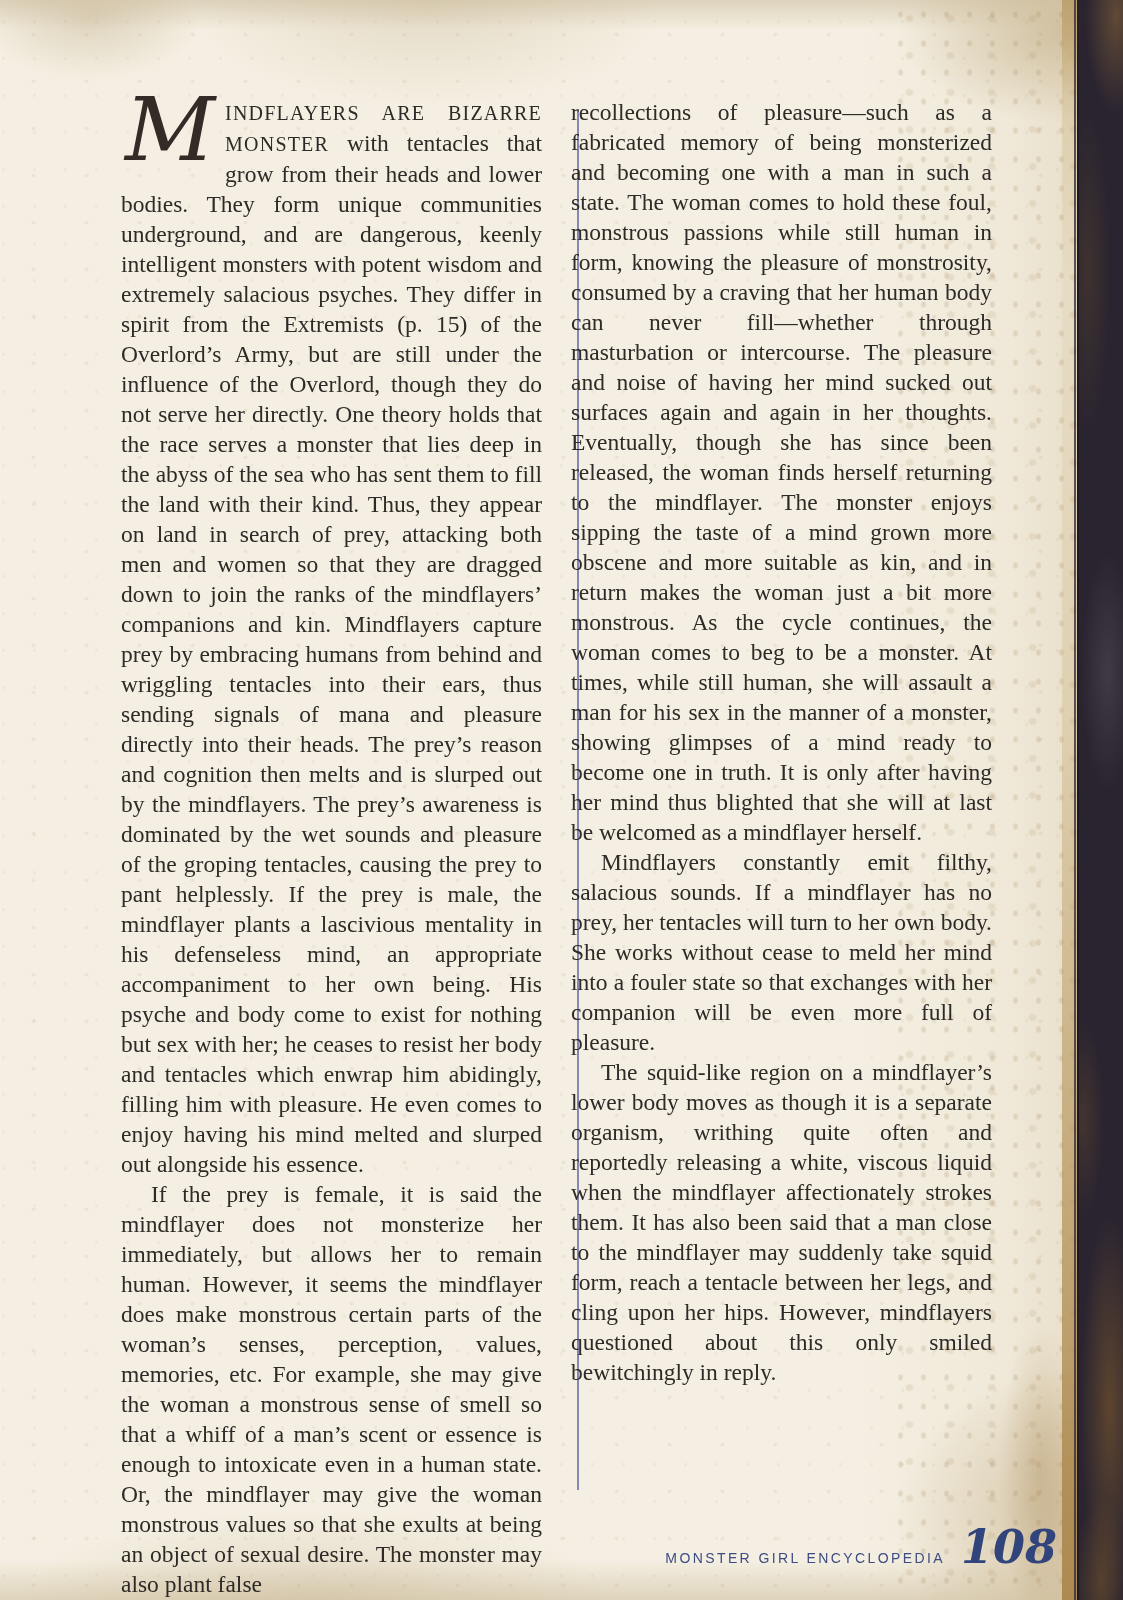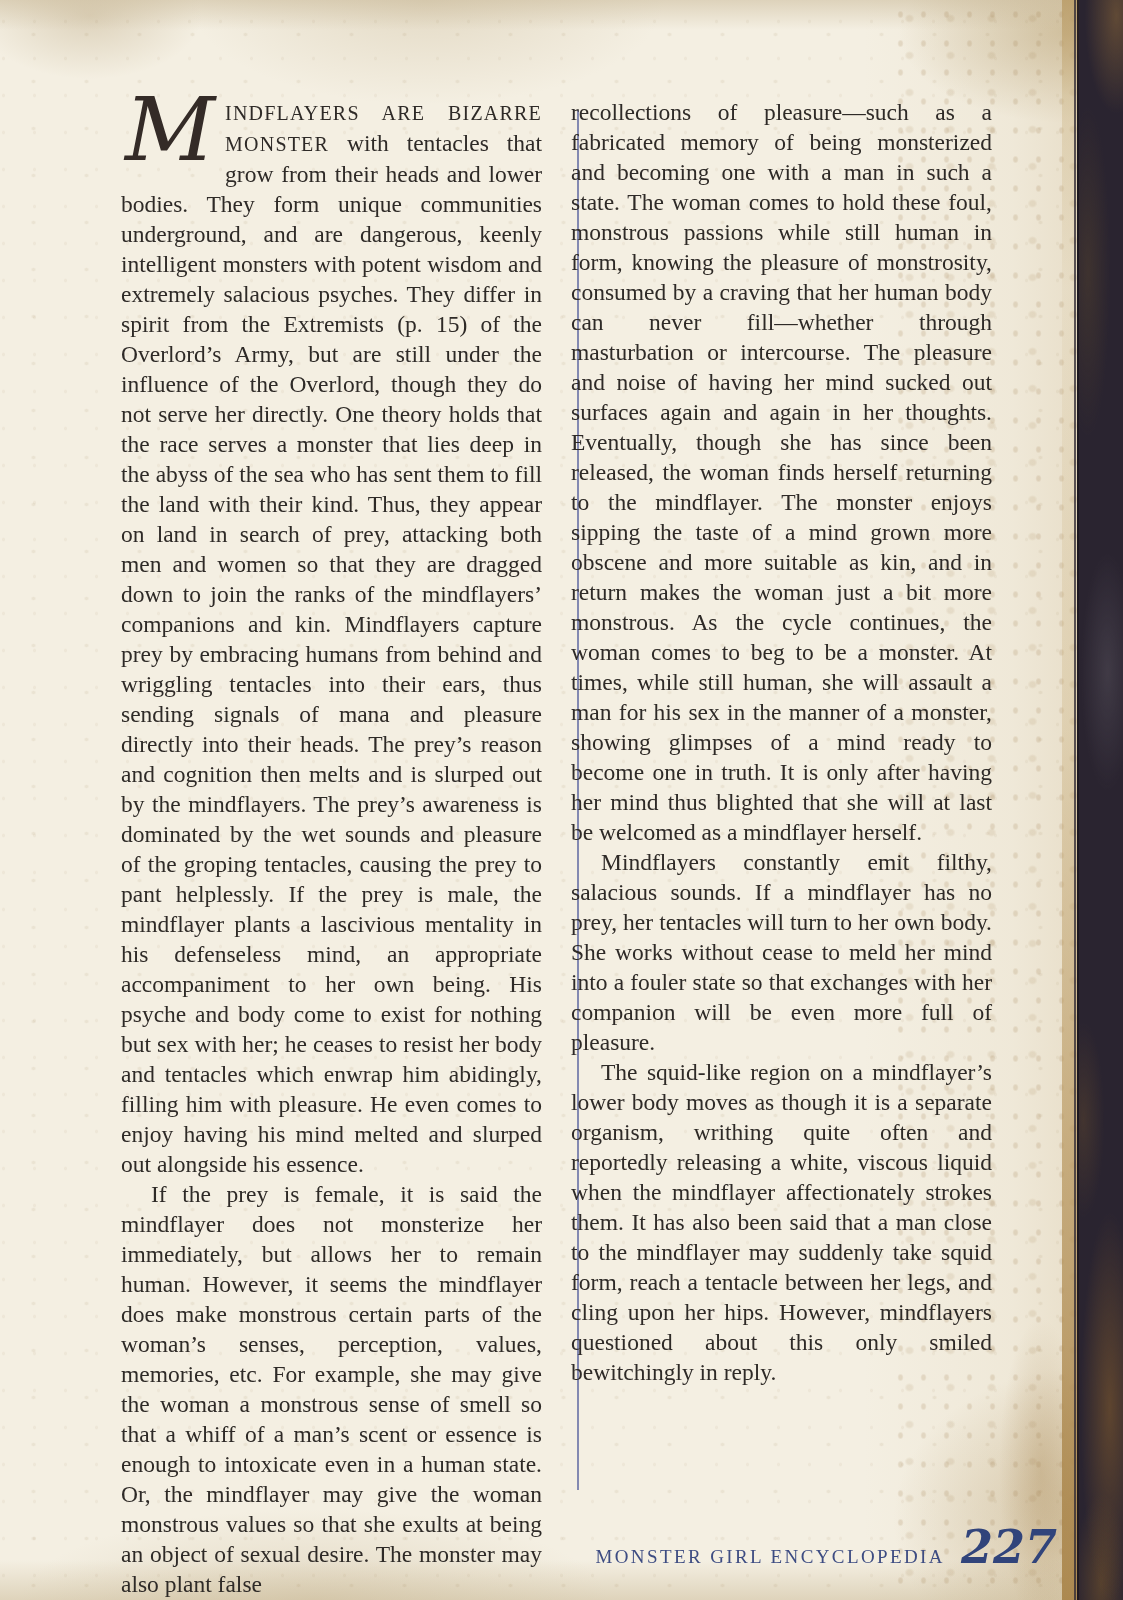--- a/index.html
+++ b/index.html
@@ -96,22 +96,22 @@
     letter-spacing: 1.2px;
     color: #2e2a27;
   }
 
   .footer {
     position: absolute; right: 66px; bottom: 30px;
     display: flex; align-items: baseline; gap: 16px;
     white-space: nowrap;
   }
   .footer-title {
-    font-family: Liberation Serif, serif;
-    font-size: 19px;
+    font-family: Liberation Sans, sans-serif;
+    font-size: 14px;
     letter-spacing: 2.4px;
     color: #3d4c82;
   }
   .footer-page {
     font-family: "DejaVu Serif", serif;
     font-style: italic;
     font-weight: bold;
     font-size: 46px;
     color: #31447b;
     line-height: 1;
@@ -139,16 +139,16 @@
   </div>
 
   <div class="col col-right">
     <p class="para">recollections of pleasure—such as a fabricated memory of being monsterized and becoming one with a man in such a state. The woman comes to hold these foul, monstrous passions while still human in form, knowing the pleasure of monstrosity, consumed by a craving that her human body can never fill—whether through masturbation or intercourse. The pleasure and noise of having her mind sucked out surfaces again and again in her thoughts. Eventually, though she has since been released, the woman finds herself returning to the mindflayer. The monster enjoys sipping the taste of a mind grown more obscene and more suitable as kin, and in return makes the woman just a bit more monstrous. As the cycle continues, the woman comes to beg to be a monster. At times, while still human, she will assault a man for his sex in the manner of a monster, showing glimpses of a mind ready to become one in truth. It is only after having her mind thus blighted that she will at last be welcomed as a mindflayer herself.</p>
     <p class="para indent">Mindflayers constantly emit filthy, salacious sounds. If a mindflayer has no prey, her tentacles will turn to her own body. She works without cease to meld her mind into a fouler state so that exchanges with her companion will be even more full of pleasure.</p>
     <p class="para indent">The squid-like region on a mindflayer’s lower body moves as though it is a separate organism, writhing quite often and reportedly releasing a white, viscous liquid when the mindflayer affectionately strokes them. It has also been said that a man close to the mindflayer may suddenly take squid form, reach a tentacle between her legs, and cling upon her hips. However, mindflayers questioned about this only smiled bewitchingly in reply.</p>
   </div>
 
   <div class="footer">
     <span class="footer-title">MONSTER GIRL ENCYCLOPEDIA</span>
-    <span class="footer-page">227</span>
+    <span class="footer-page">108</span>
   </div>
 
 </div>
 
 </body></html>

